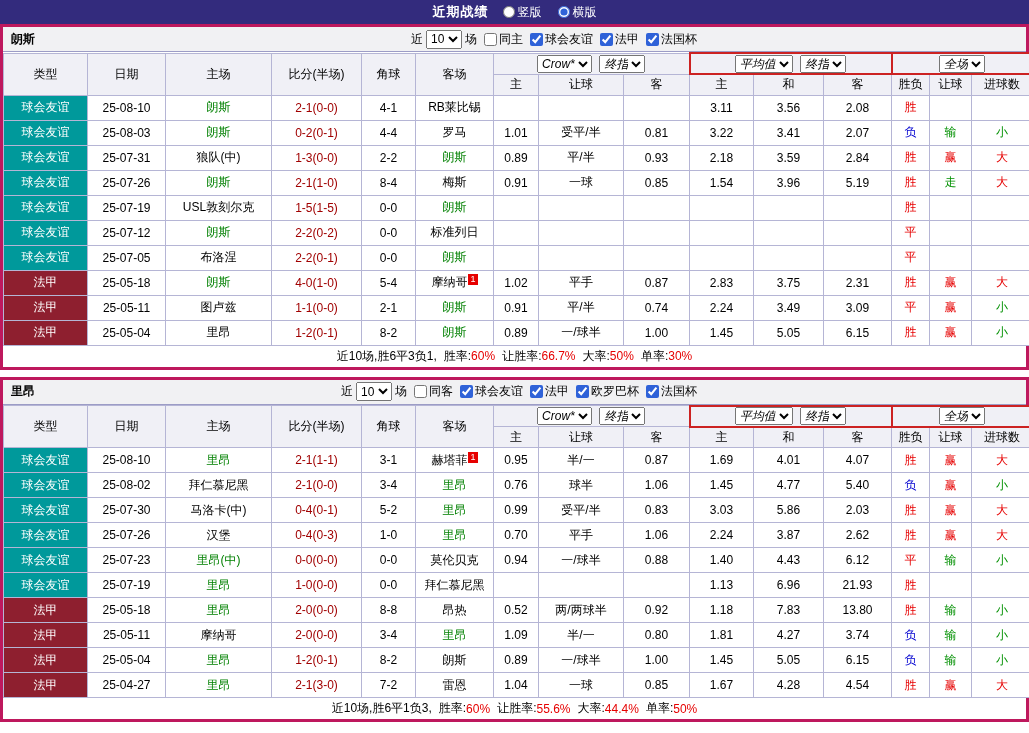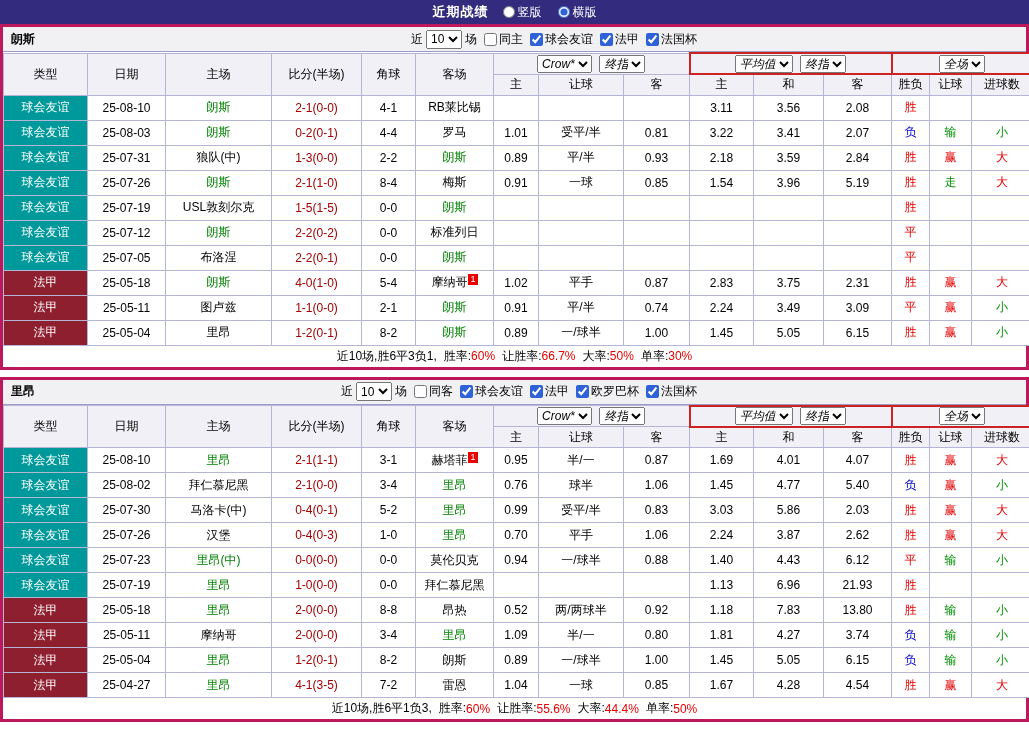--- a/index.html
+++ b/index.html
@@ -591,21 +591,21 @@
           <td>5.05</td>
           <td>6.15</td>
           <td class="loss">负</td>
           <td class="grn">输</td>
           <td class="grn">小</td>
         </tr>
         <tr>
           <td class="type ligue1">法甲</td>
           <td>25-04-27</td>
           <td class="teamcell"><span class="green">里昂</span></td>
-          <td class="score">4-1(3-5)</td>
+          <td class="score">2-1(3-0)</td>
           <td>7-2</td>
           <td class="teamcell"><span>雷恩</span></td>
           <td>1.04</td>
           <td>一球</td>
           <td>0.85</td>
           <td>1.67</td>
           <td>4.28</td>
           <td>4.54</td>
           <td class="win">胜</td>
           <td class="red">赢</td>

